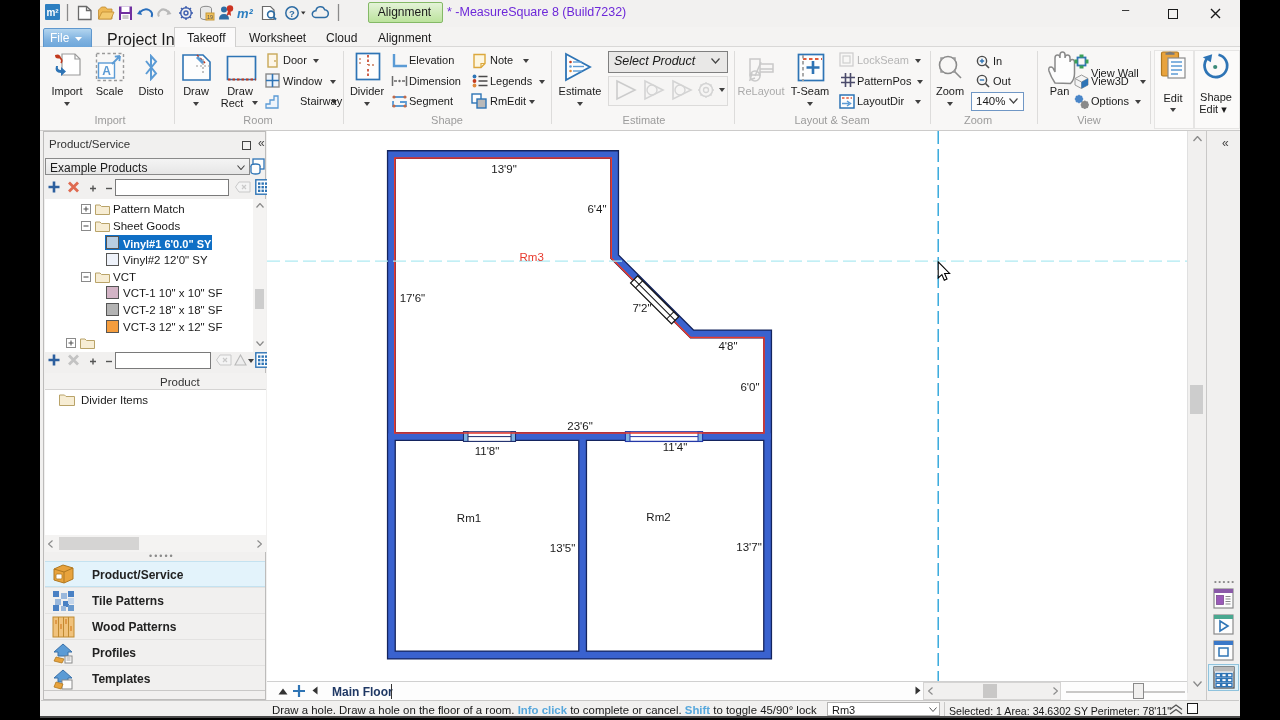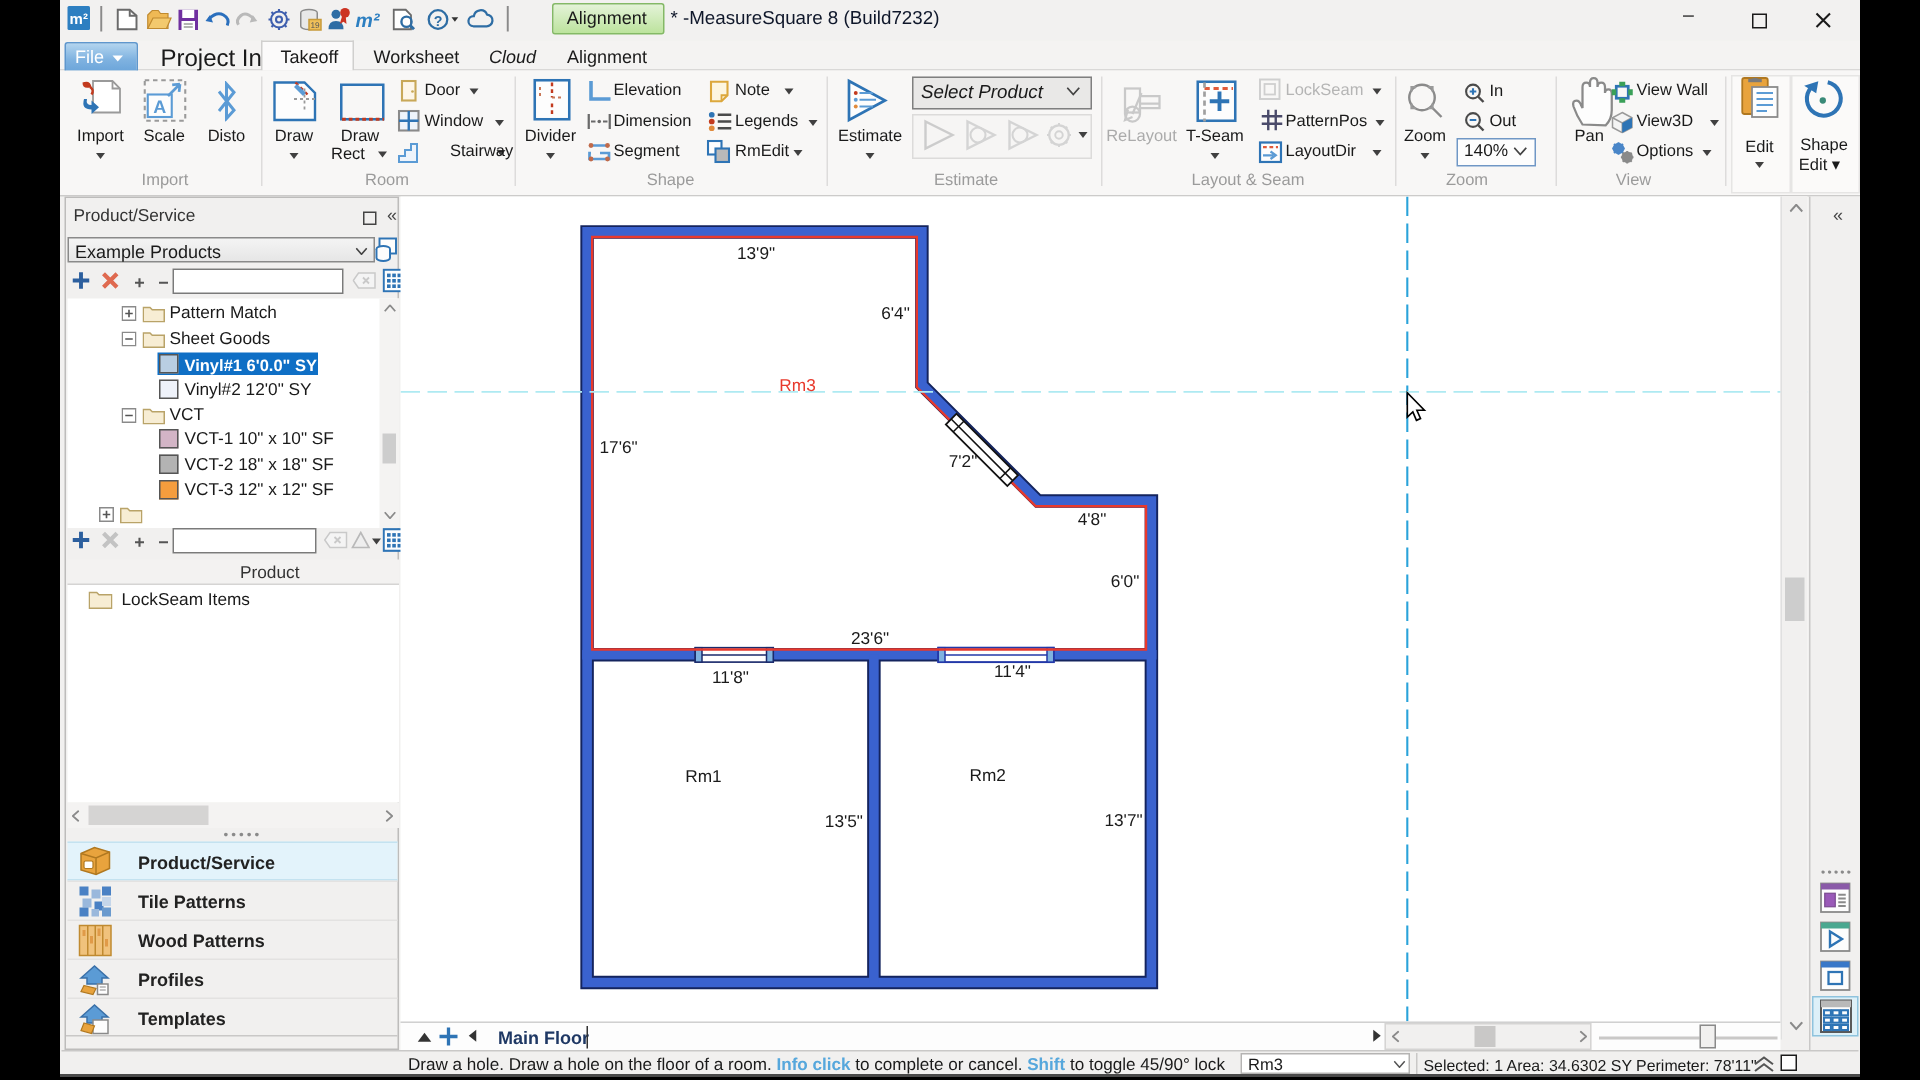--- a/index.html
+++ b/index.html
@@ -80,21 +80,21 @@
   <path d="M257 9.5 l4.5 0 -2.25 3 z" fill="#333"></path>
 
   <path d="M271.5 15.5 a3.4 3.4 0 0 1 0.4-6.8 a4.6 4.6 0 0 1 8.8-1 a3.9 3.9 0 0 1-0.6 7.8 z" fill="none" stroke="#2e6da4" stroke-width="1.5"></path>
 
   <line x1="294.5" y1="2" x2="294.5" y2="19" stroke="#8a8a8a" stroke-width="1.3"></line>
 </svg>
 
 <div class="ab" style="left:328px;top:2px;width:73px;height:19px;background:linear-gradient(#e4f3d8,#bce39d);border:1px solid #84b966;border-radius:2px;"></div>
 <div class="txt" style="left:328px;top:5px;width:73px;text-align:center;font-size:12px;color:#1a1a1a;">Alignment</div>
 
-<div class="txt" style="left:407px;top:5px;font-size:12.5px;color:#0f172a;">* -MeasureSquare 8 (Build7232)</div>
+<div class="txt" style="left:407px;top:5px;font-size:12.5px;color:#6d28d9;">* -MeasureSquare 8 (Build7232)</div>
 
 <div class="txt" style="left:1082px;top:2px;font-size:13px;color:#1a1a1a;">–</div>
 <div class="ab" style="left:1128px;top:9px;width:8px;height:8px;border:1.4px solid #1a1a1a;"></div>
 <svg class="ab" style="left:1170px;top:8px;" width="11" height="11" viewBox="0 0 11 11">
         <path d="M1 1 L10 10 M10 1 L1 10" stroke="#1a1a1a" stroke-width="1.4"></path>
       </svg>
 </div>
 
 <div class="ab" id="tabrow" style="left:40px;top:27px;width:1200px;height:19px;background:#f4f3f2;border-bottom:1px solid #d9d8d7;">
 
@@ -104,21 +104,21 @@
         <path d="M1 1 l3.5 4 3.5-4 z" fill="#fff"></path>
       </svg>
 
 <div class="txt" style="left:67px;top:4px;font-size:16px;color:#1a1a1a;">Project Info</div>
 
 <div class="ab" style="left:134px;top:0px;width:60px;height:19px;background:#fbfafa;border:1px solid #d0cfce;border-bottom:none;"></div>
 <div class="txt" style="left:147px;top:4px;font-size:12px;color:#1a1a1a;">Takeoff</div>
 
 <div class="txt" style="left:209px;top:4px;font-size:12px;color:#1a1a1a;">Worksheet</div>
 
-<div class="txt" style="left:286px;top:4px;font-size:12px;color:#1a1a1a;font-style:italic;">Cloud</div>
+<div class="txt" style="left:286px;top:4px;font-size:12px;color:#1a1a1a;">Cloud</div>
 
 <div class="txt" style="left:338px;top:4px;font-size:12px;color:#1a1a1a;">Alignment</div>
 </div>
 
 <div class="ab" id="ribbon" style="left:40px;top:47px;width:1200px;height:83px;background:#f8f7f6;border-bottom:1px solid #cccbca;">
 
 <div class="sep" style="left:134px;"></div>
 <div class="sep" style="left:303px;"></div>
 <div class="sep" style="left:511px;"></div>
 <div class="sep" style="left:694px;"></div>
@@ -357,21 +357,21 @@
 </svg>
 <div class="rbl" style="left:992px;width:55px;">Pan</div>
 
 <svg class="ab" style="left:1034px;top:7px;" width="15" height="15" viewBox="0 0 15 15">
  <rect x="3.5" y="3.5" width="8" height="8" fill="none" stroke="#2e74b5" stroke-width="1.8"></rect>
  <rect x="0.5" y="5.5" width="3" height="4" fill="#3aa058"></rect>
  <rect x="11.5" y="5.5" width="3" height="4" fill="#3aa058"></rect>
  <rect x="5.5" y="0.5" width="4" height="3" fill="#3aa058"></rect>
  <rect x="5.5" y="11.5" width="4" height="3" fill="#3aa058"></rect>
 </svg>
-<div class="rsm" style="left:1051px;top:7px;">View Wall</div>
+<div class="rsm" style="left:1051px;top:20px;">View Wall</div>
 
 <svg class="ab" style="left:1034px;top:27px;" width="15" height="15" viewBox="0 0 15 15">
  <path d="M7.5 1 L14 4.5 V11 L7.5 14.5 L1 11 V4.5 z" fill="#f4f4f4" stroke="#9a9a9a" stroke-width="1"></path>
  <path d="M1 4.5 L7.5 8 L14 4.5 M7.5 8 V14.5" fill="none" stroke="#9a9a9a" stroke-width="1"></path>
  <path d="M7.5 8 L14 4.5 V11 L7.5 14.5 z" fill="#2e74b5"></path>
 </svg>
 <div class="rsm" style="left:1051px;top:28px;">View3D</div>
 <div class="dna" style="left:1100px;top:33px;"></div>
 
 <svg class="ab" style="left:1034px;top:47px;" width="16" height="16" viewBox="0 0 16 16">
@@ -545,21 +545,21 @@
  </g>
 </svg>
 
 <div class="ab" style="left:1px;top:241px;width:221px;height:17px;background:#f3f2f1;border-bottom:1px solid #d5d4d3;box-sizing:border-box;"></div>
 <div class="txt" style="left:116px;top:244px;font-size:11.5px;color:#333;">Product</div>
 
 <div class="ab" style="left:1px;top:258px;width:221px;height:145px;background:#fff;"></div>
 <svg class="ab" style="left:15px;top:261px;" width="16" height="13" viewBox="0 0 16 13">
         <path d="M0.5 2 h5 l1.5 1.5 h8.5 v9 h-15 z" fill="#f7edd4" stroke="#b9a368" stroke-width="1"></path>
       </svg>
-<div class="tre" style="left:37px;top:262px;">LockSeam Items</div>
+<div class="tre" style="left:37px;top:262px;">Divider Items</div>
 
 <div class="ab" style="left:1px;top:403px;width:221px;height:17px;background:#f4f3f2;"></div>
 <div class="ab" style="left:15px;top:405px;width:80px;height:13px;background:#d5d4d3;"></div>
 <svg class="ab" style="left:4px;top:408px;" width="5" height="8" viewBox="0 0 5 8">
         <path d="M4.5 0.5 L0.5 4 L4.5 7.5" fill="none" stroke="#8a8a8a" stroke-width="1.2"></path>
       </svg>
 <svg class="ab" style="left:213px;top:408px;" width="5" height="8" viewBox="0 0 5 8">
         <path d="M0.5 0.5 L4.5 4 L0.5 7.5" fill="none" stroke="#8a8a8a" stroke-width="1.2"></path>
       </svg>
 

